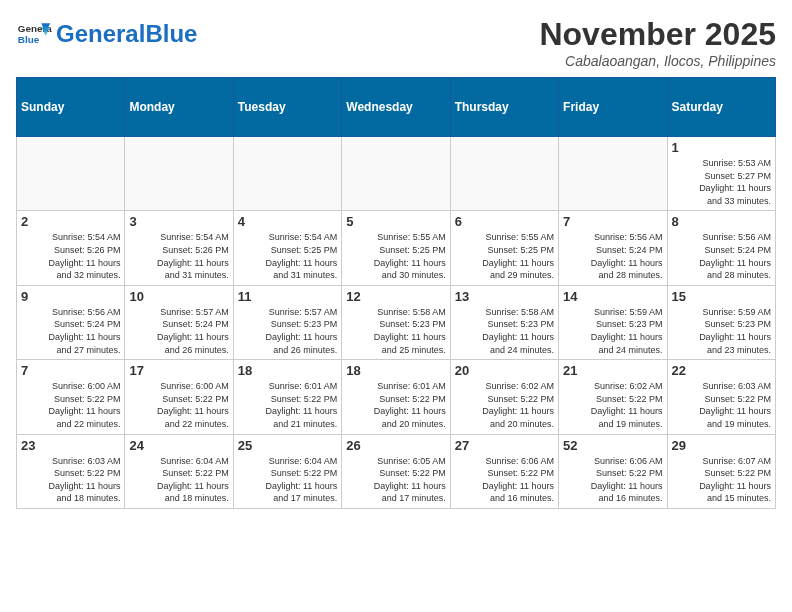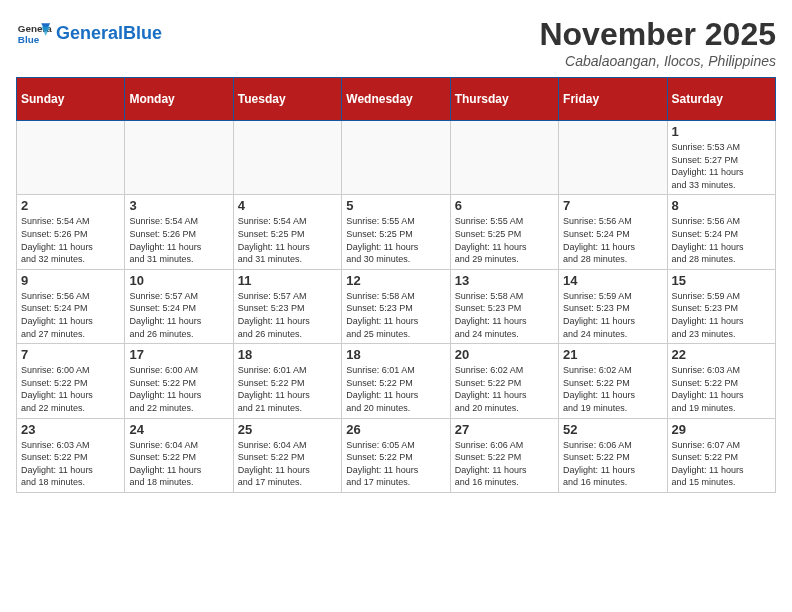--- a/index.html
+++ b/index.html
@@ -15,21 +15,21 @@
       align-items: flex-start;
       justify-content: space-between;
       margin-bottom: 8px;
     }
     .logo {
       display: flex;
       align-items: center;
       gap: 4px;
     }
     .logo-text {
-      font-size: 18px;
+      font-size: 24px;
       font-weight: bold;
       color: #333;
       line-height: 1.1;
     }
     .logo-text span {
       color: #1a6fc4;
     }
     .logo-icon {
       width: 36px;
       height: 36px;
@@ -46,25 +46,25 @@
       font-size: 14px;
       color: #555;
       font-style: italic;
     }
     .calendar {
       width: 100%;
       border-collapse: collapse;
       border: 1px solid #ccc;
     }
     .calendar th {
-      background: #b91c1c;
+      background: #0369a1;
       color: #fff;
       font-size: 12px;
       font-weight: bold;
-      padding: 14px 4px;
+      padding: 22px 4px;
       text-align: left;
       border: 1px solid #1558a0;
     }
     .calendar td {
       width: 14.28%;
       vertical-align: top;
       border: 1px solid #ccc;
       padding: 3px 4px;
       font-size: 9.5px;
       color: #333;
@@ -75,20 +75,21 @@
       font-size: 13px;
       font-weight: bold;
       color: #333;
       display: block;
       margin-bottom: 2px;
     }
     .day-info {
       font-size: 9px;
       color: #333;
       line-height: 1.4;
+      text-align: right;
     }
     .empty-cell {
       background: #f9f9f9;
     }
   </style>
 </head>
 <body>
 
 <div class="header">
   <div class="logo">

